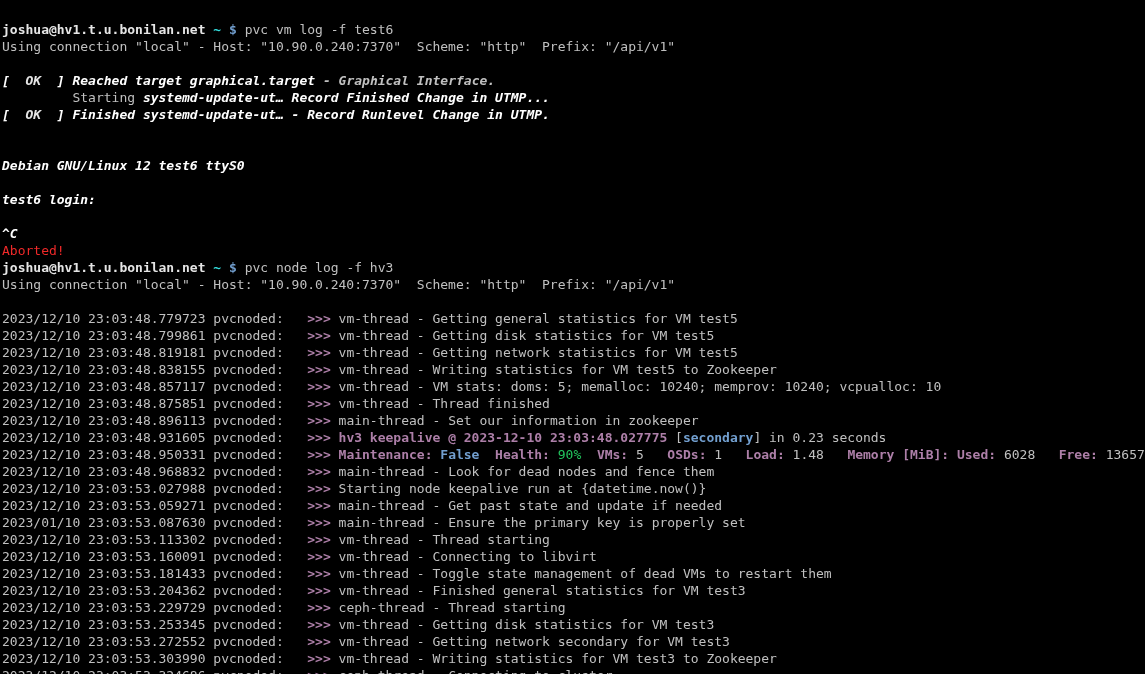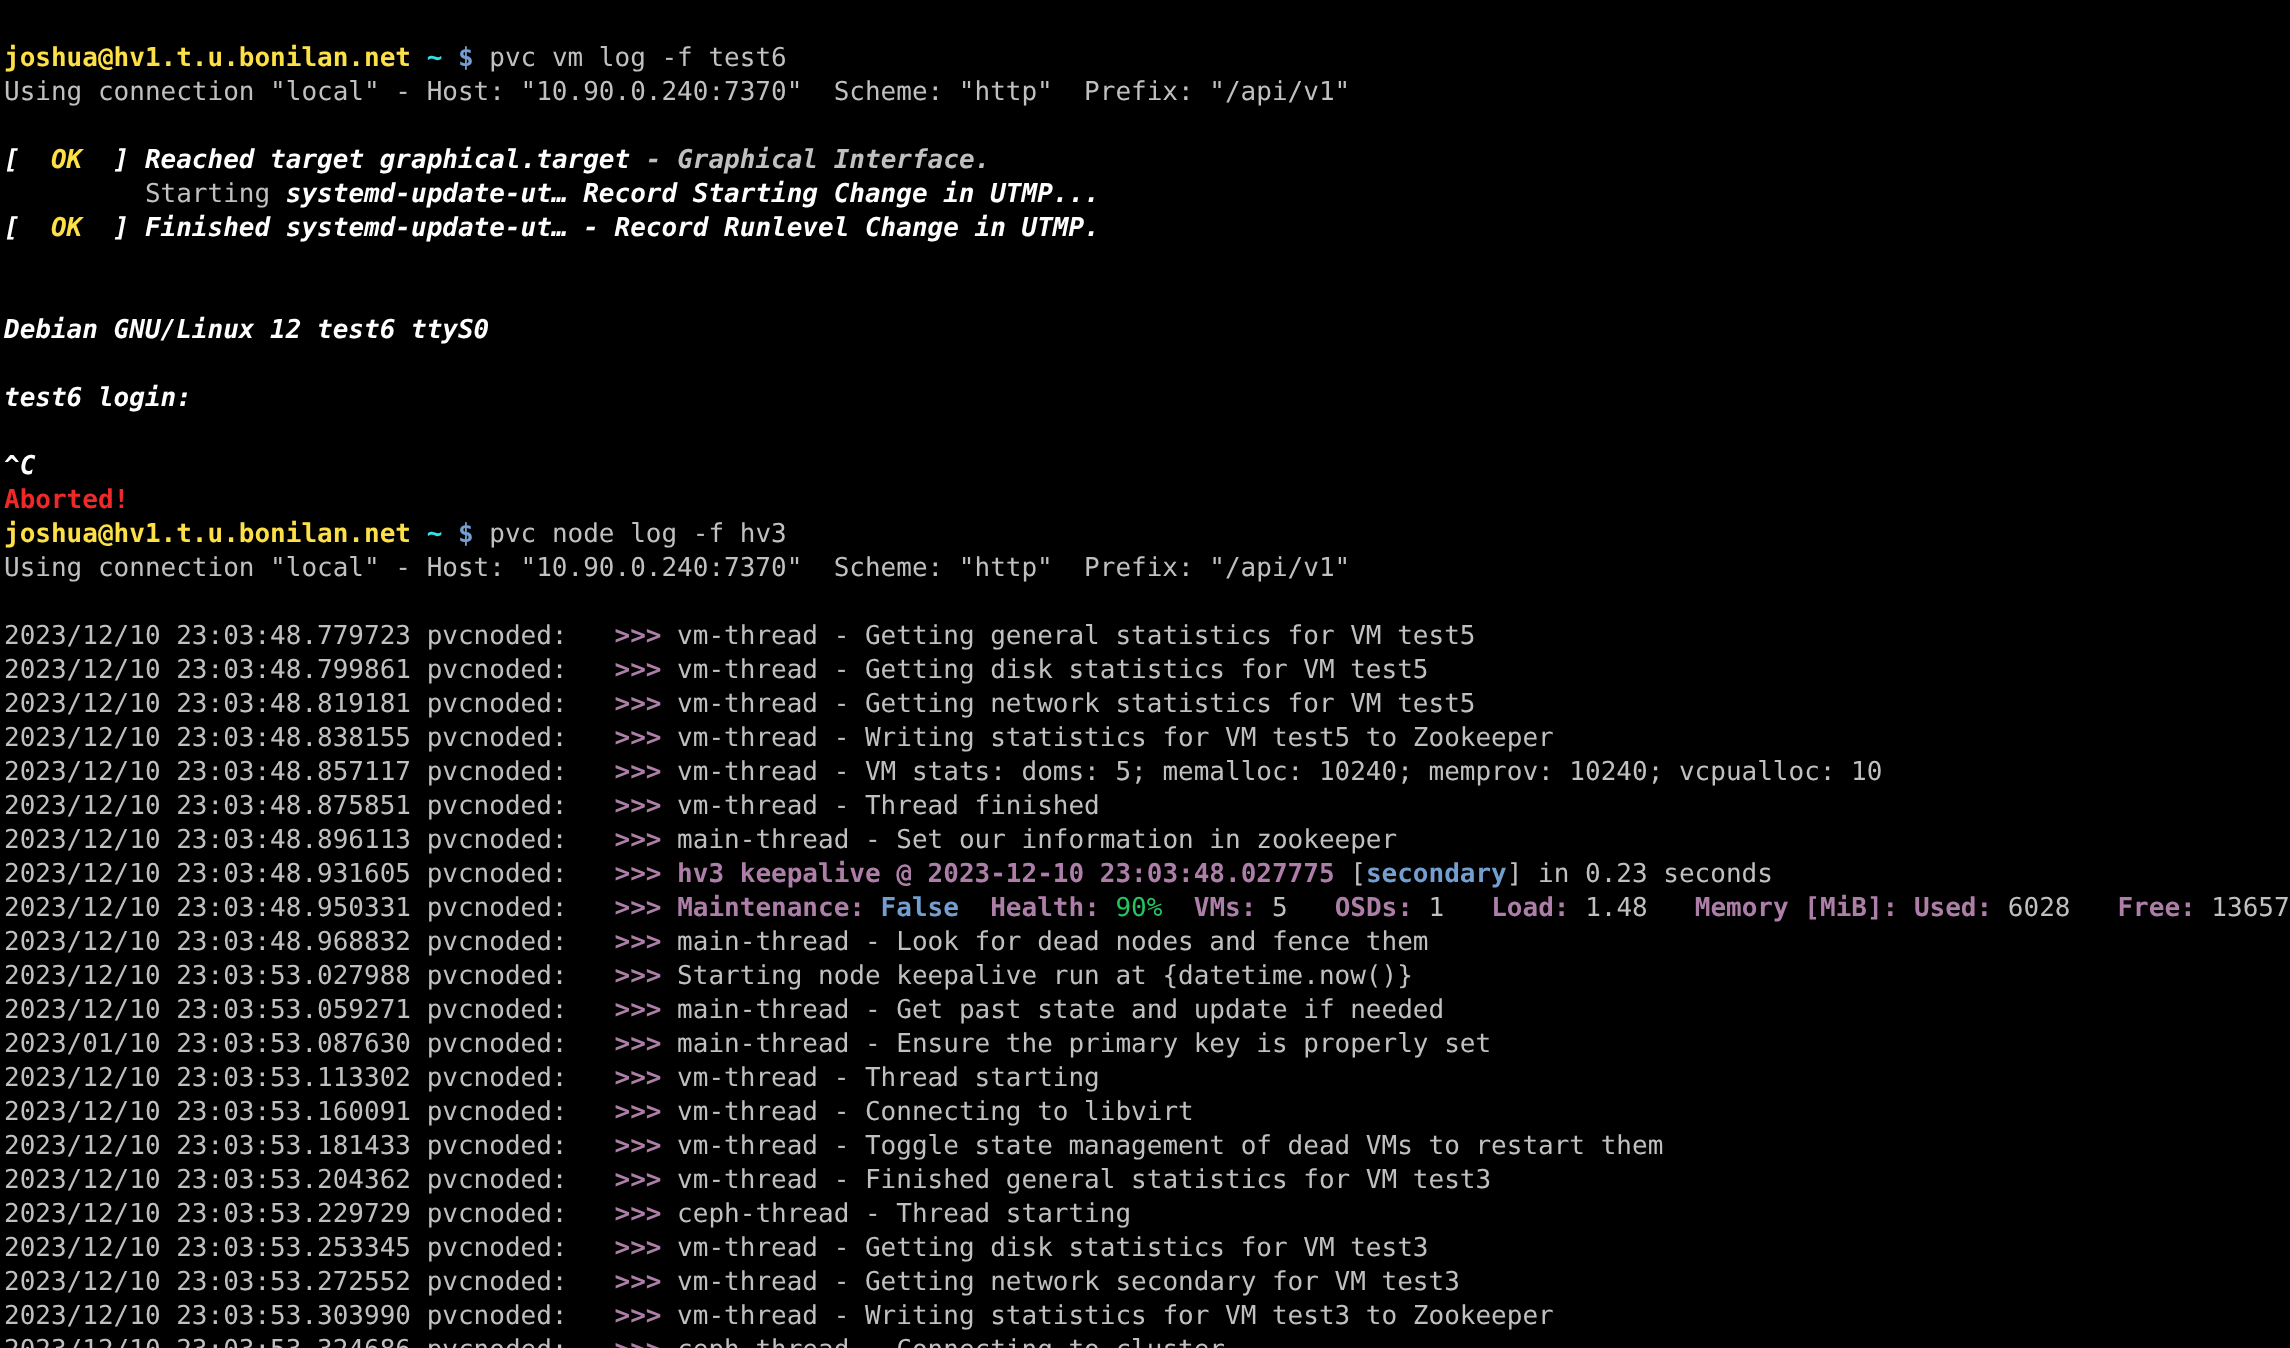--- a/index.html
+++ b/index.html
@@ -11,38 +11,38 @@
     font-size: 13px;
     line-height: 17px;
     width: 1145px;
     height: 674px;
     overflow: hidden;
   }
   .terminal {
     padding: 4px 2px;
     white-space: pre;
   }
-  .greenb { color: #fde047; font-weight: bold; }
+  .greenb { color: #e5e5e5; font-weight: bold; }
   .cyanb  { color: #34e2e2; font-weight: bold; }
   .blueb  { color: #729fcf; font-weight: bold; }
-  .redb   { color: #ef2929; font-weight: bold; }
+  .redb   { color: #ef2929; font-weight: normal; }
   .whiteb { color: #fff;    font-weight: bold; font-style: italic; }
   .violetb{ color: #ad7fa8; font-weight: bold; }
   .yellow { color: #22c55e; }
   .grey   { color: #c0c0c0; }
 </style>
 </head>
 <body>
 
 <div class="terminal">
 <span class="greenb">joshua@hv1.t.u.bonilan.net</span><span> </span><span class="cyanb">~</span><span> </span><span class="blueb">$</span><span class="grey"> pvc vm log -f test6</span>
 <span class="grey">Using connection "local" - Host: "10.90.0.240:7370"  Scheme: "http"  Prefix: "/api/v1"</span>
 
 <span class="whiteb"><span>[  </span><span class="greenb">OK</span><span>  ] Reached target </span><span class="whiteb">graphical.target</span><span class="grey"> - Graphical Interface.</span></span>
-<span class="grey"><span>         Starting </span><span class="whiteb">systemd-update-ut… Record Starting Change in UTMP...</span></span>
+<span class="grey"><span>         Starting </span><span class="whiteb">systemd-update-ut… Record Finished Change in UTMP...</span></span>
 <span class="whiteb"><span>[  </span><span class="greenb">OK</span><span>  ] Finished </span><span class="whiteb">systemd-update-ut… - Record Runlevel Change in UTMP.</span></span>
 
 
 <span class="whiteb">Debian GNU/Linux 12 test6 ttyS0</span>
 
 <span class="whiteb">test6 login:</span>
 
 <span class="whiteb">^C</span>
 <span class="redb">Aborted!</span>
 <span class="greenb">joshua@hv1.t.u.bonilan.net</span><span> </span><span class="cyanb">~</span><span> </span><span class="blueb">$</span><span class="grey"> pvc node log -f hv3</span>

